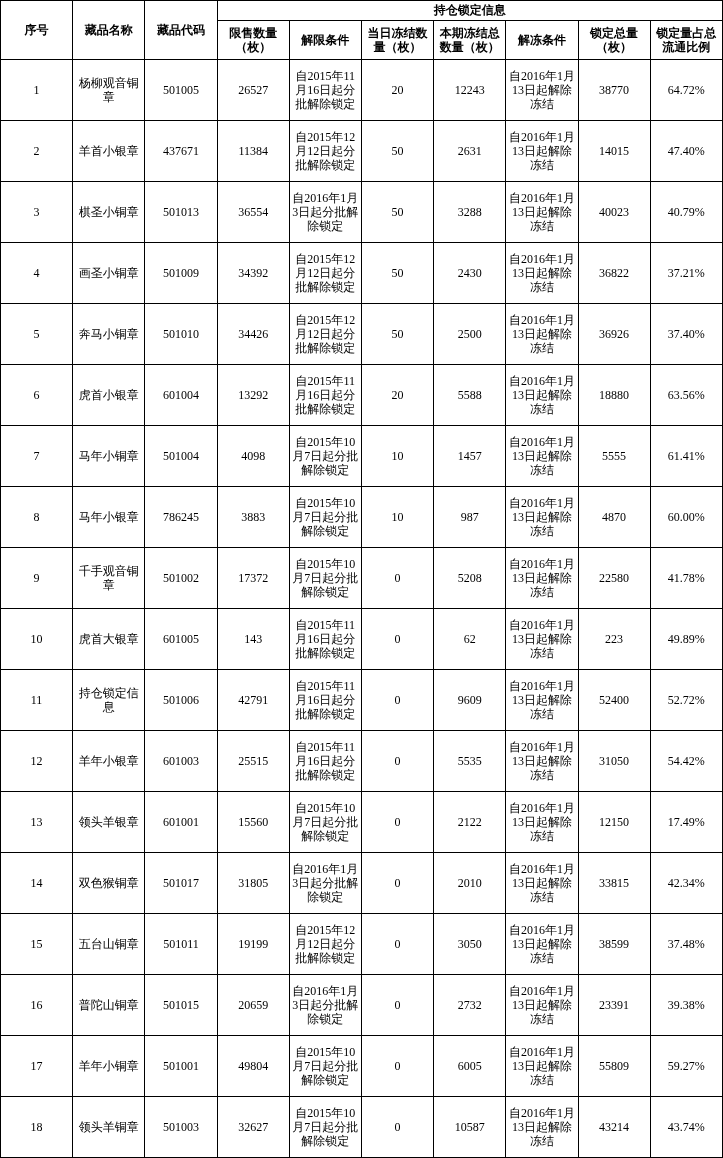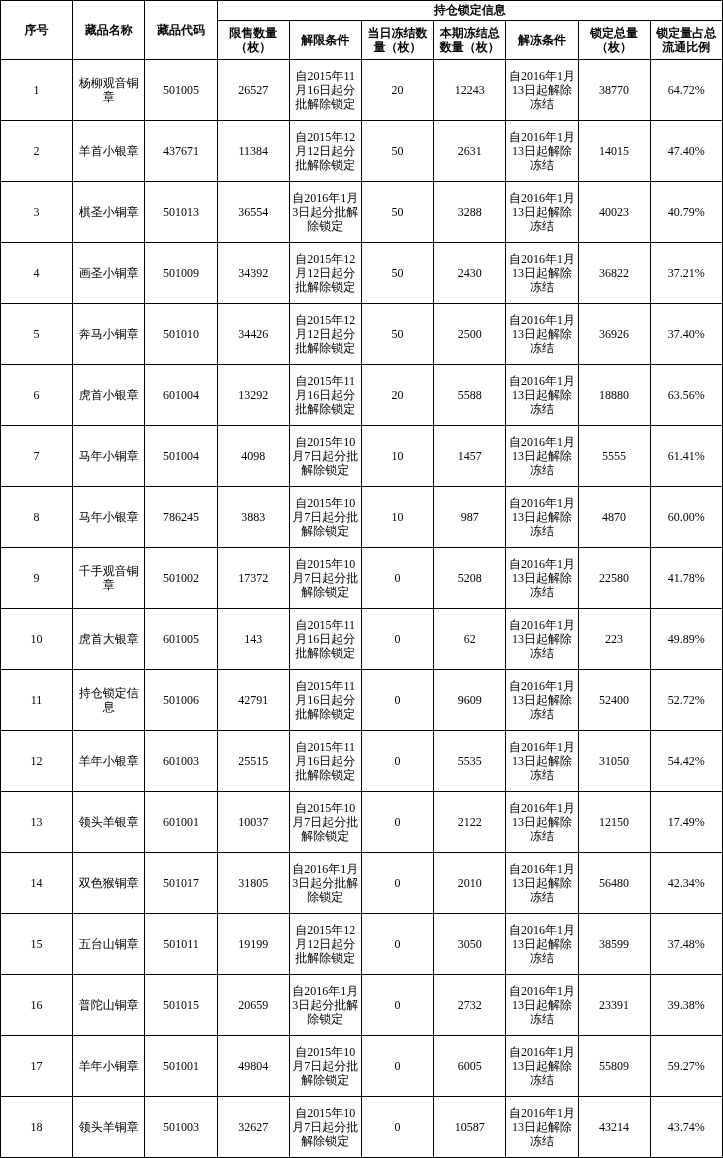--- a/index.html
+++ b/index.html
@@ -212,38 +212,38 @@
           <td>0</td>
           <td>5535</td>
           <td>自2016年1月13日起解除冻结</td>
           <td>31050</td>
           <td>54.42%</td>
         </tr>
         <tr>
           <td>13</td>
           <td>领头羊银章</td>
           <td>601001</td>
-          <td>10037</td>
+          <td>15560</td>
           <td>自2015年10月7日起分批解除锁定</td>
           <td>0</td>
           <td>2122</td>
           <td>自2016年1月13日起解除冻结</td>
           <td>12150</td>
           <td>17.49%</td>
         </tr>
         <tr>
           <td>14</td>
           <td>双色猴铜章</td>
           <td>501017</td>
           <td>31805</td>
           <td>自2016年1月3日起分批解除锁定</td>
           <td>0</td>
           <td>2010</td>
           <td>自2016年1月13日起解除冻结</td>
-          <td>56480</td>
+          <td>33815</td>
           <td>42.34%</td>
         </tr>
         <tr>
           <td>15</td>
           <td>五台山铜章</td>
           <td>501011</td>
           <td>19199</td>
           <td>自2015年12月12日起分批解除锁定</td>
           <td>0</td>
           <td>3050</td>

